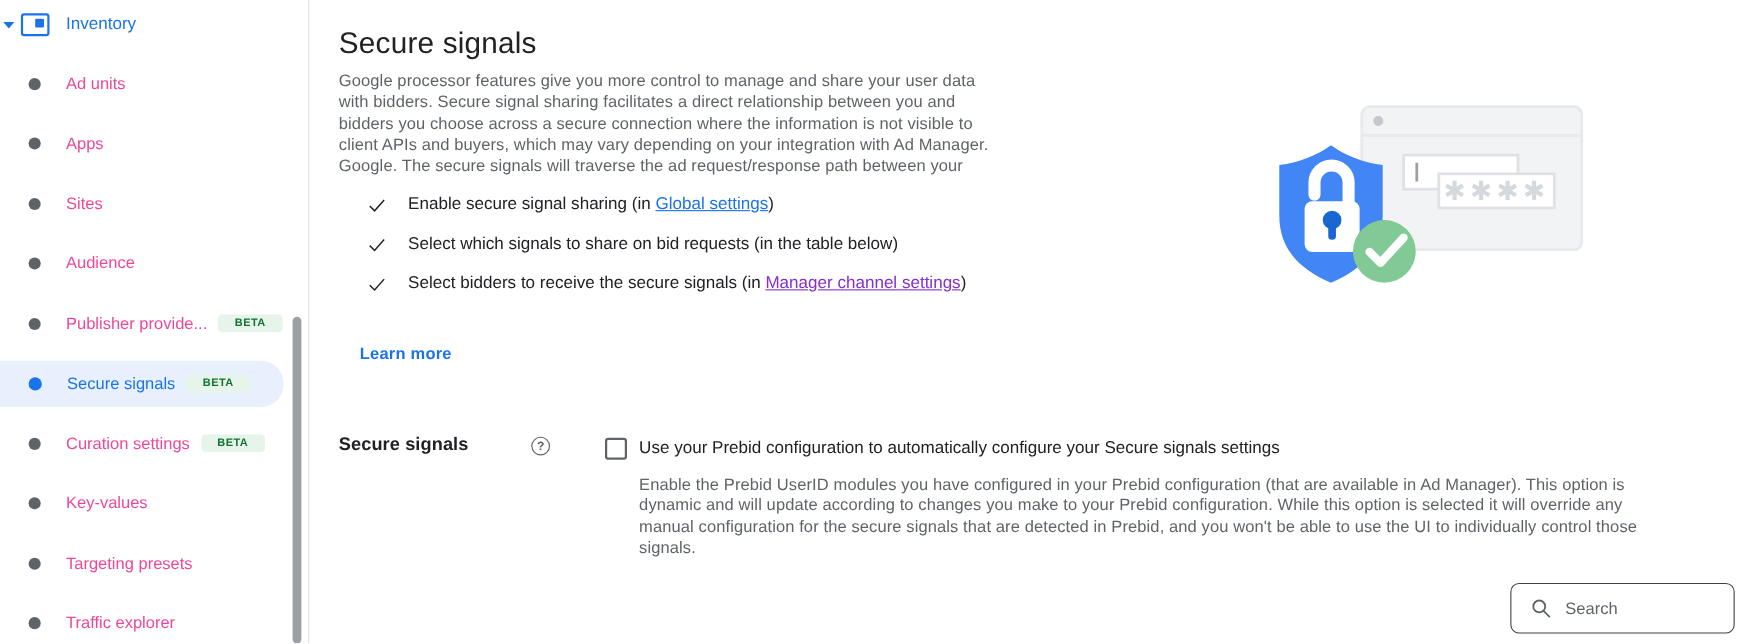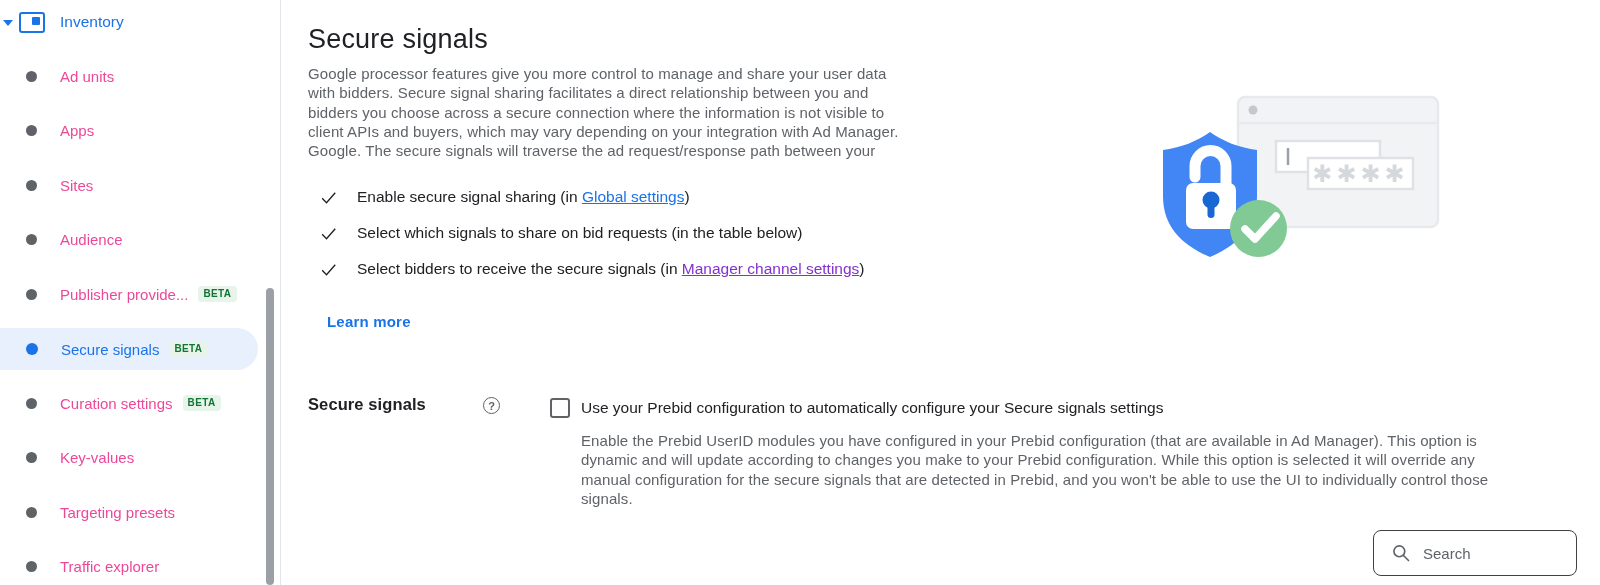--- a/index.html
+++ b/index.html
@@ -27,30 +27,30 @@
   .nav-item { position:absolute; left:0; width:258px; height:42px;
     display:flex; align-items:center; cursor:pointer; border-radius:0 21px 21px 0; }
   .nav-item .dot { width:11px; height:11px; border-radius:50%; background:#5f6368;
     margin-left:26px; flex:none; }
   .nav-item .nav-label { margin-left:23px; font-size:15px; color:#ec4899;
     white-space:nowrap; overflow:hidden; text-overflow:ellipsis; max-width:145px; }
   .nav-item.selected { background:#e8f0fe; }
   .nav-item.selected .dot { background:#1a73e8; width:12px; height:12px; }
   .nav-item.selected .nav-label { color:#1a73e8; }
   .beta-badge { margin-left:10px; flex:none; background:#e6f4ea; color:#137333;
-    font-size:10px; font-weight:700; letter-spacing:.4px; padding:3px 5px;
+    font-size:10px; font-weight:700; letter-spacing:.4px; padding:3px 15px;
     border-radius:4px; line-height:1; }
 
   
   .page-title { position:absolute; left:308px; top:24px; font-size:27px;
     font-weight:400; color:#202124; letter-spacing:.2px; }
   .intro { position:absolute; left:308px; top:64px; font-size:15px;
     color:#5f6368; line-height:19.3px; letter-spacing:.1px; }
 
-  .check-row { position:absolute; left:312px; height:22px; display:flex; align-items:center;margin-top:11px; }
+  .check-row { position:absolute; left:326px; height:22px; display:flex; align-items:center; }
   .check-row .check-icon { width:19px; height:19px; margin-left:7px; flex:none; }
   .check-row .check-text { margin-left:19px; font-size:15.5px; color:#202124; white-space:nowrap; }
   a.inline-link { color:#1a73e8; text-decoration:underline; cursor:pointer; }
   a.inline-link.visited { color:#8430ce; }
 
   .learn-more { position:absolute; left:327px; top:313px; font-size:15px;
     font-weight:700; letter-spacing:.2px; color:#1a73e8; cursor:pointer; text-decoration:none; }
 
   .section-heading { position:absolute; left:308px; top:395px; font-size:16.5px;
     font-weight:700; color:#202124; letter-spacing:.1px; }

